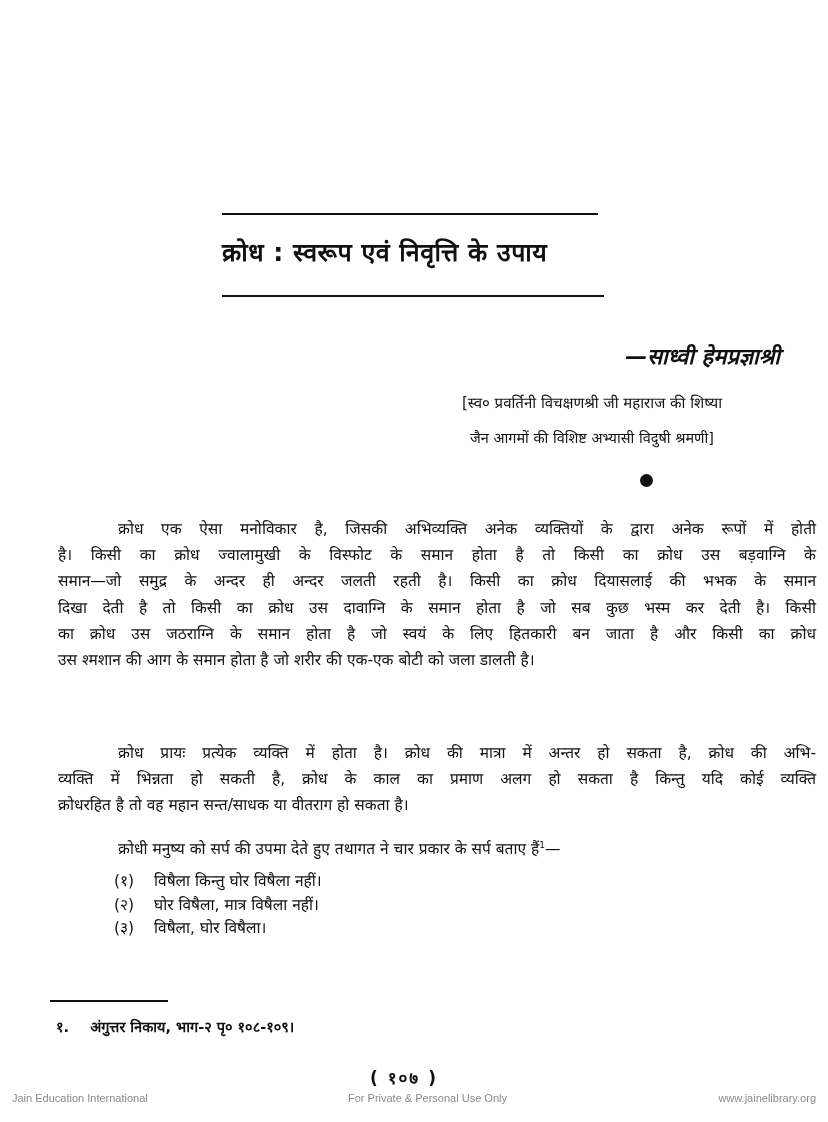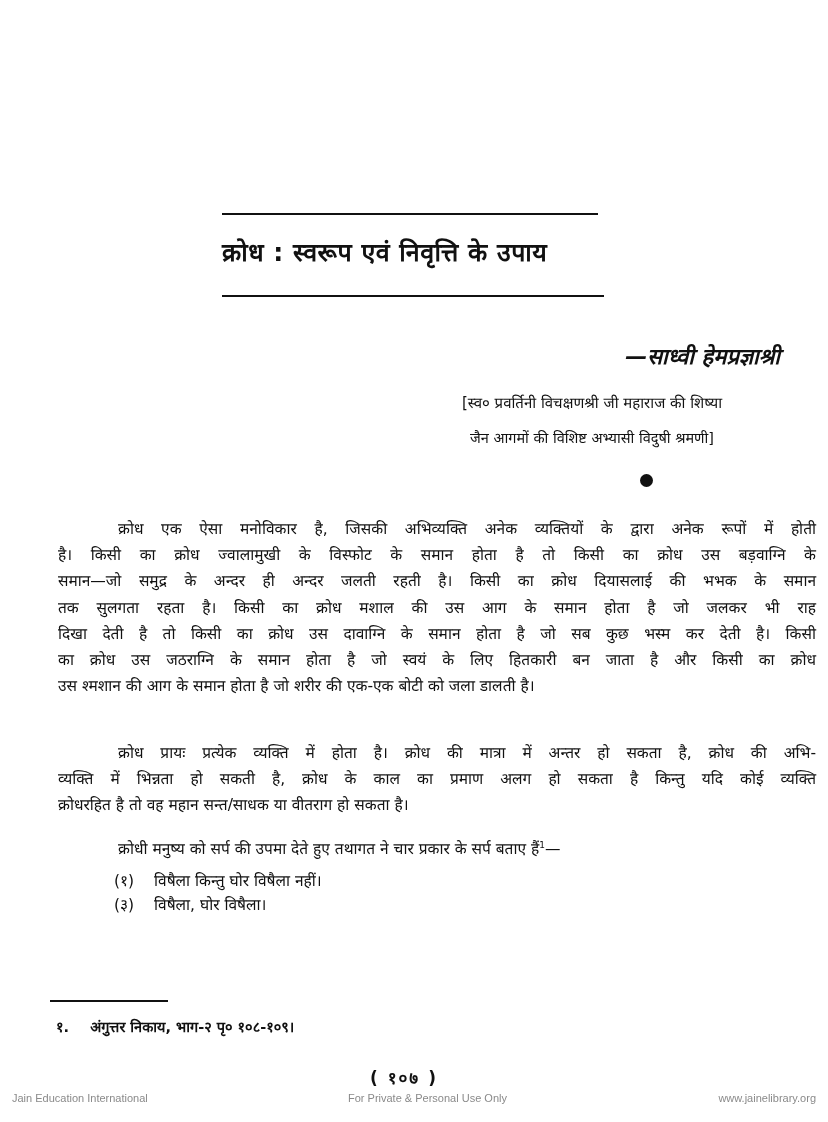--- a/index.html
+++ b/index.html
@@ -58,38 +58,38 @@
   <div style="position:absolute; left:462px; top:392px; font-size:15px;">[स्व० प्रवर्तिनी विचक्षणश्री जी महाराज की शिष्या</div>
   <div style="position:absolute; left:470px; top:427px; font-size:14.5px;">जैन आगमों की विशिष्ट अभ्यासी विदुषी श्रमणी]</div>
 </div>
 
 <div class="bullet"></div>
 
 <div class="para" style="top:516px;">
   <span class="ln indent">क्रोध एक ऐसा मनोविकार है, जिसकी अभिव्यक्ति अनेक व्यक्तियों के द्वारा अनेक रूपों में होती</span>
   <span class="ln">है। किसी का क्रोध ज्वालामुखी के विस्फोट के समान होता है तो किसी का क्रोध उस बड़वाग्नि के</span>
   <span class="ln">समान—जो समुद्र के अन्दर ही अन्दर जलती रहती है। किसी का क्रोध दियासलाई की भभक के समान</span>
-  <span class="ln">तक सुलगता रहता है। किसी का क्रोध मशाल की उस आग के समान होता है जो जलकर भी राह</span>
   <span class="ln">दिखा देती है तो किसी का क्रोध उस दावाग्नि के समान होता है जो सब कुछ भस्म कर देती है। किसी</span>
   <span class="ln">का क्रोध उस जठराग्नि के समान होता है जो स्वयं के लिए हितकारी बन जाता है और किसी का क्रोध</span>
   <span class="ln last">उस श्मशान की आग के समान होता है जो शरीर की एक-एक बोटी को जला डालती है।</span>
 </div>
 
 <div class="para" style="top:740px;">
   <span class="ln indent">क्रोध प्रायः प्रत्येक व्यक्ति में होता है। क्रोध की मात्रा में अन्तर हो सकता है, क्रोध की अभि-</span>
   <span class="ln">व्यक्ति में भिन्नता हो सकती है, क्रोध के काल का प्रमाण अलग हो सकता है किन्तु यदि कोई व्यक्ति</span>
   <span class="ln last">क्रोधरहित है तो वह महान सन्त/साधक या वीतराग हो सकता है।</span>
 </div>
 
 <div class="para" style="top:832px;">
   <span class="ln indent last"><span>क्रोधी मनुष्य को सर्प की उपमा देते हुए तथागत ने चार प्रकार के सर्प बताए हैं</span><sup>1</sup><span>—</span></span>
 </div>
 
 <div class="list">
   <span class="item"><span class="num">(१)</span><span>विषैला किन्तु घोर विषैला नहीं।</span></span>
+  <span class="item"><span class="num">(२)</span><span>घोर विषैला, मात्र विषैला नहीं।</span></span>
   <span class="item"><span class="num">(३)</span><span>विषैला, घोर विषैला।</span></span>
 </div>
 
 <div class="fn-rule"></div>
 <div class="footnote">
   <span class="fnum">१.</span>
   <span>अंगुत्तर निकाय, भाग-२ पृ० १०८-१०९।</span>
 </div>
 
 <div class="pageno">( १०७ )</div>

